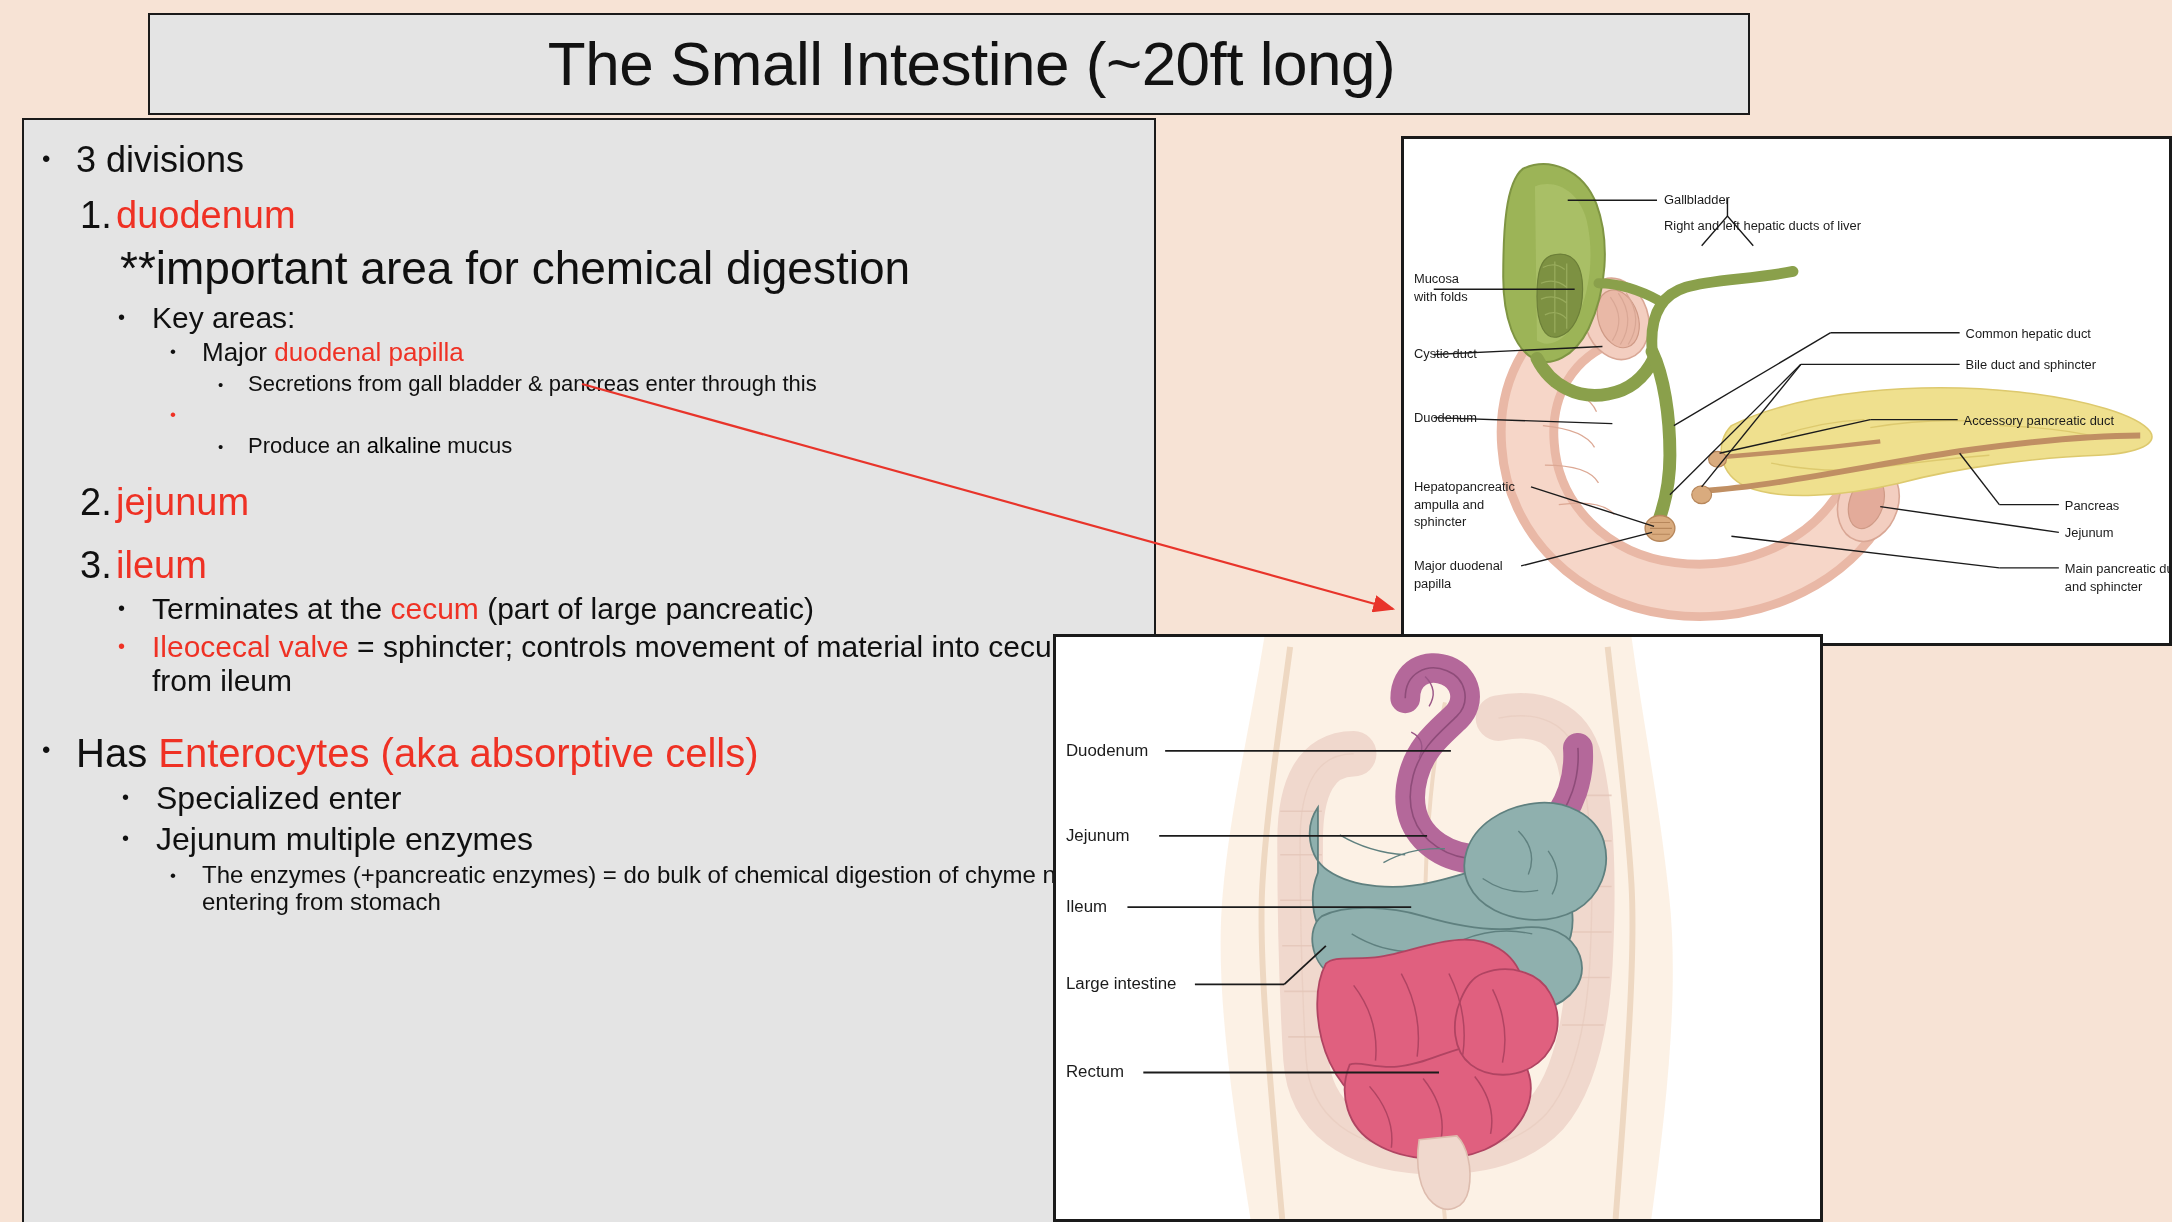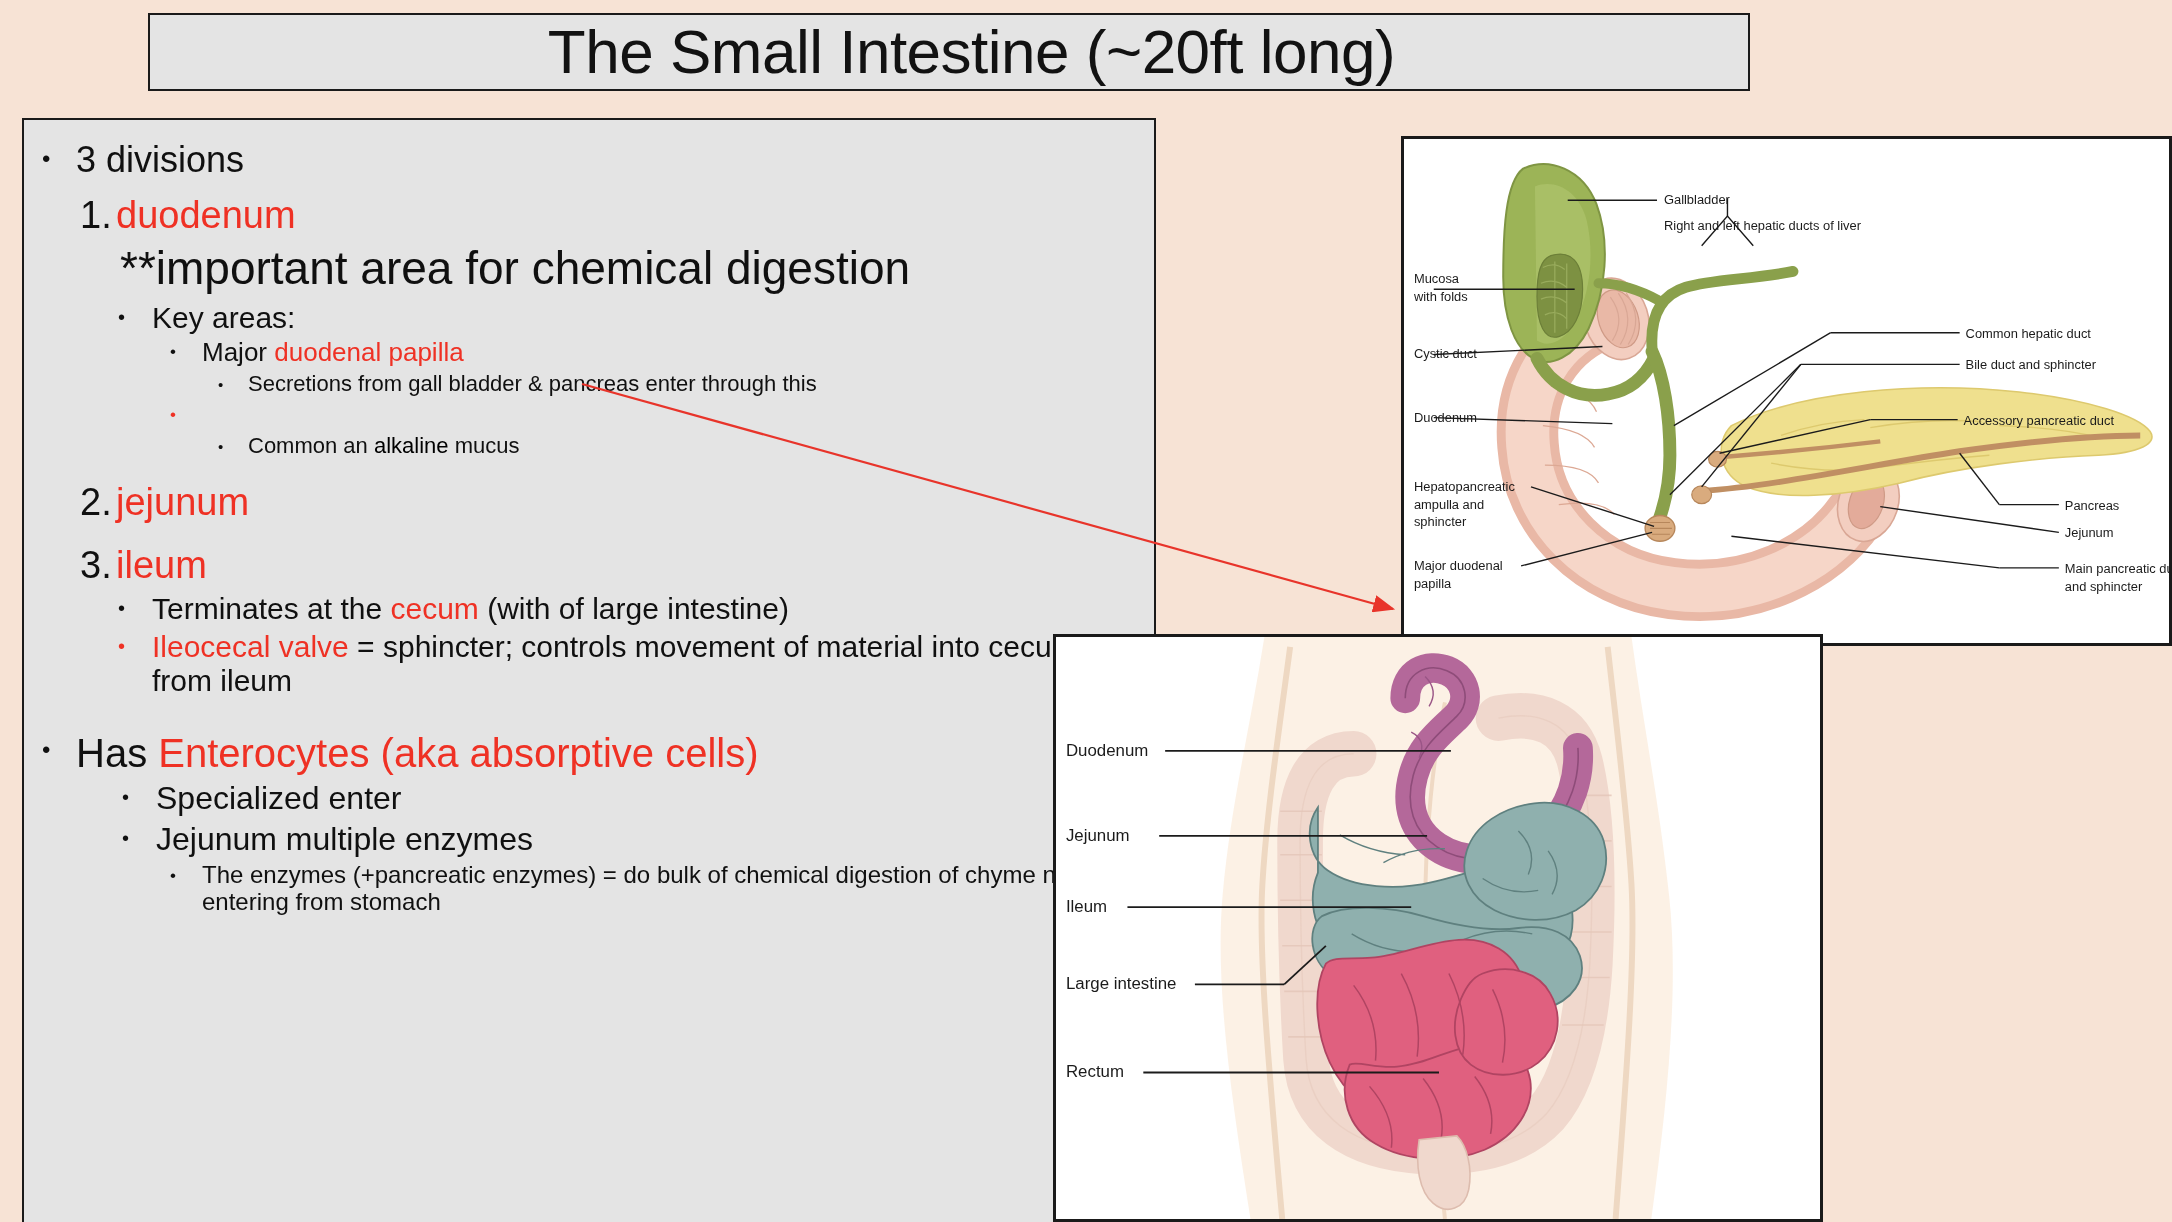--- a/index.html
+++ b/index.html
@@ -5,21 +5,21 @@
   html,body{margin:0;padding:0;}
   body{
     width:2172px;height:1222px;
     background:#f7e3d5;
     font-family:"Liberation Sans", sans-serif;
     position:relative;overflow:hidden;
   }
 
   
   .title-box{
-    position:absolute;left:148px;top:13px;width:1602px;height:78px;
+    position:absolute;left:148px;top:13px;width:1602px;height:102px;
     background:#e4e4e4;border:2px solid #1a1a1a;
     display:flex;align-items:center;justify-content:center;
     box-sizing:border-box;
     padding-left:45px;
   }
   .title-text{
     font-size:62px;color:#121212;font-weight:400;
     letter-spacing:-0.5px;white-space:nowrap;line-height:1;
   }
 
@@ -113,36 +113,36 @@
     <span class="bul">•</span>
     <span class="txt">Secretions from gall bladder &amp; pancreas enter through this</span>
   </div>
 
   <div class="row l4">
     <span class="bul red">•</span>
   </div>
 
   <div class="row l5">
     <span class="bul">•</span>
-    <span class="txt"><span>Common an </span><span class="blue">alkaline</span><span> mucus</span></span>
+    <span class="txt"><span>Produce an </span><span class="blue">alkaline</span><span> mucus</span></span>
   </div>
 
   <div class="row l2" style="margin-top:22px;">
     <span class="bul">2.</span>
     <span class="txt red">jejunum</span>
   </div>
 
   <div class="row l2" style="margin-top:20px;">
     <span class="bul">3.</span>
     <span class="txt red">ileum</span>
   </div>
 
   <div class="row l3">
     <span class="bul">•</span>
-    <span class="txt"><span>Terminates at the </span><span class="red">cecum</span><span> (with of large intestine)</span></span>
+    <span class="txt"><span>Terminates at the </span><span class="red">cecum</span><span> (part of large pancreatic)</span></span>
   </div>
 
   <div class="row l3">
     <span class="bul red">•</span>
     <span class="txt"><span class="red">Ileocecal valve</span><span> = sphincter; controls movement of material into cecum from ileum</span></span>
   </div>
 
   <div class="spacer"></div>
 
   <div class="row l1" style="font-size:40px;">

